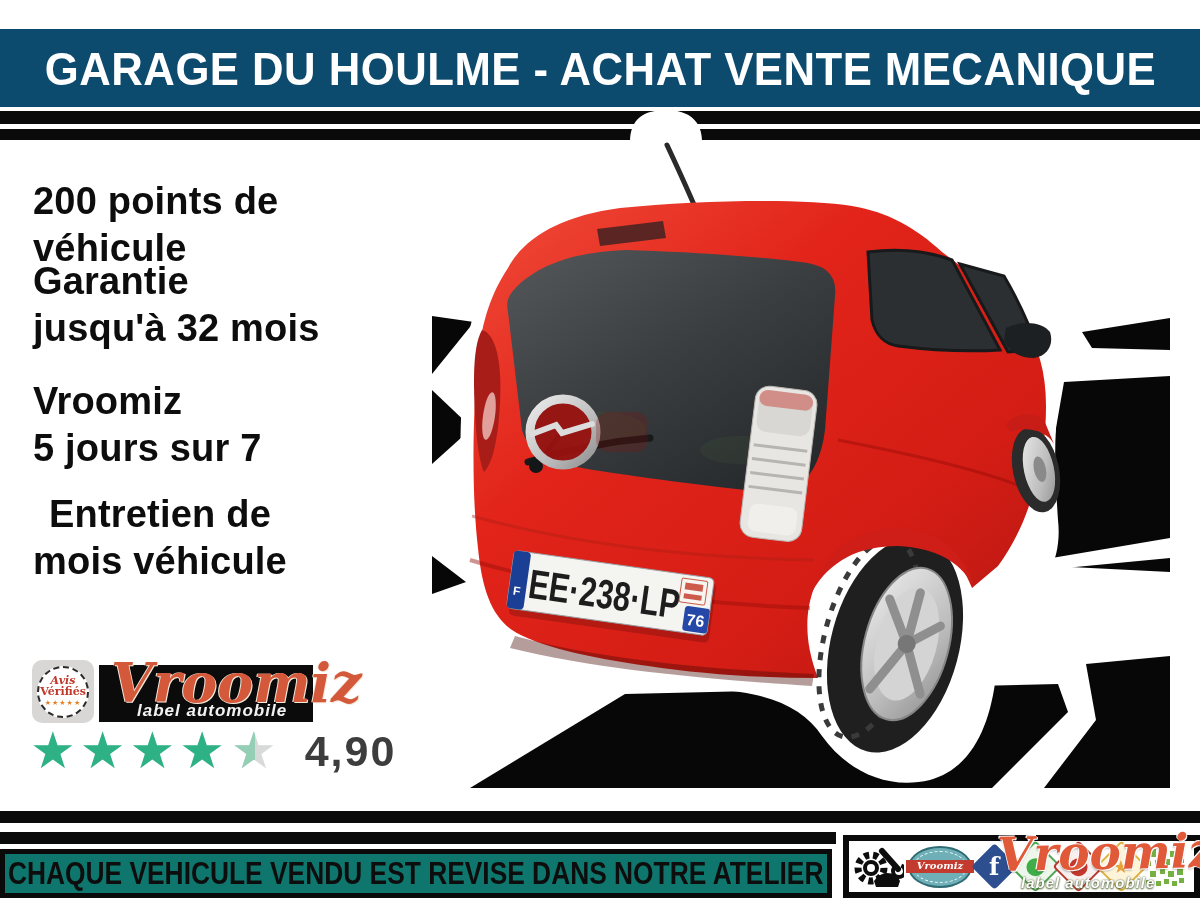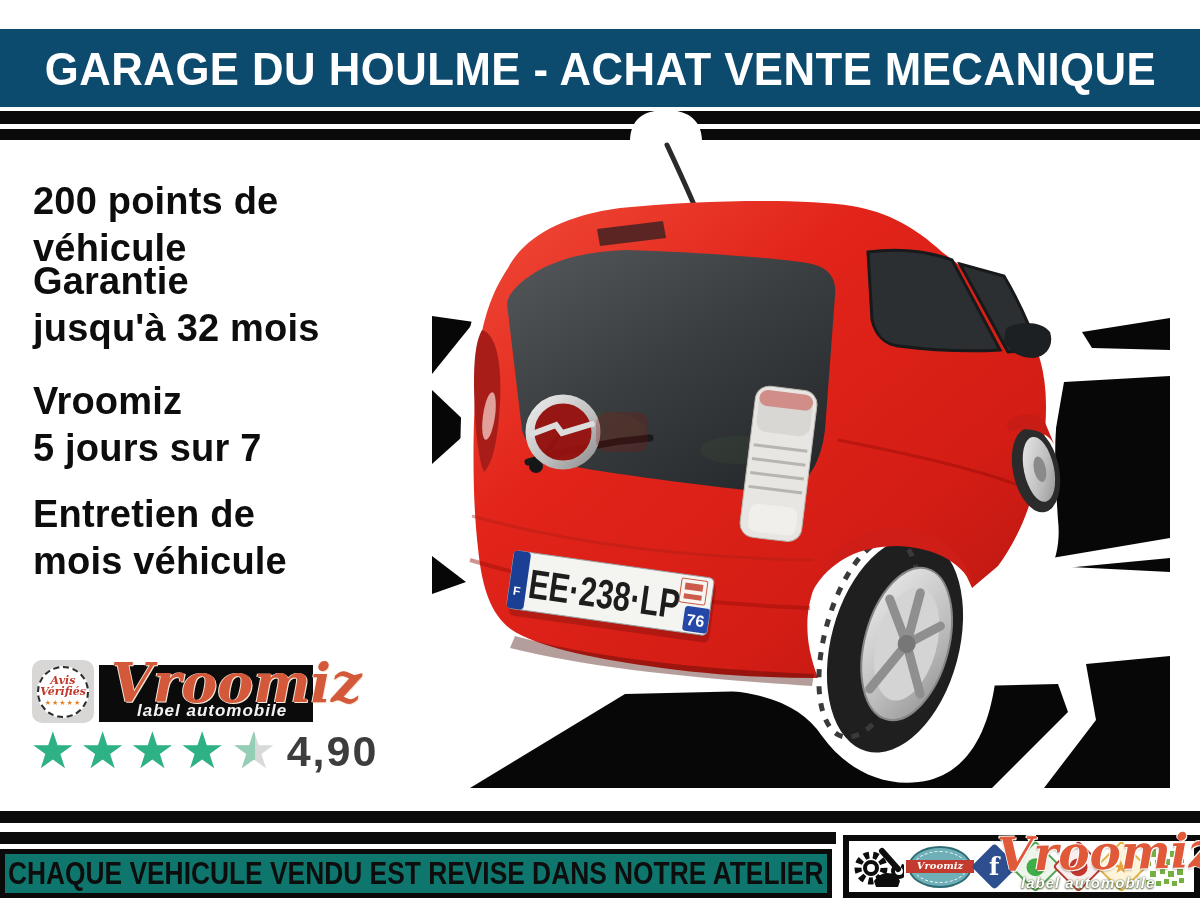--- a/index.html
+++ b/index.html
@@ -11,45 +11,45 @@
               display:flex;align-items:center;justify-content:center;z-index:3;}
   .top-banner span{color:#ffffff;font-weight:bold;font-size:47px;white-space:nowrap;
                    transform:scaleX(0.93);letter-spacing:0.5px;}
   .stripe{position:absolute;left:0;width:1200px;background:#0a0a0a;z-index:1;}
   .s1{top:111px;height:13px;}
   .s2{top:129px;height:11px;}
 
   
   .feature{position:absolute;left:33px;color:#0d0d0d;font-weight:bold;font-size:38px;
            line-height:47px;z-index:4;letter-spacing:0.2px;}
-  .f1{top:142px;margin-top:36px;} .f2{top:258px;} .f3{top:378px;} .f4{top:491px;}
+  .f1{top:142px;margin-top:36px;} .f2{top:258px;} .f3{top:378px;} .f4{top:491px;text-align:center;}
 
   
   .verified{position:absolute;left:32px;top:660px;width:62px;height:63px;background:#d8d7d5;
             border-radius:10px;display:flex;align-items:center;justify-content:center;z-index:4;}
   .verified-circle{width:52px;height:52px;background:#ffffff;border-radius:50%;
                    border:2px dashed #2b2b2b;text-align:center;box-sizing:border-box;padding-top:8px;}
   .verified-circle .l1{display:block;font-family:"DejaVu Serif",serif;font-style:italic;font-weight:bold;
                        font-size:11px;color:#c0392b;line-height:10px;}
-  .verified-circle .l2{display:block;font-family:"DejaVu Serif",serif;font-style:italic;font-weight:bold;
+  .verified-circle .l2{display:block;font-family:"DejaVu Serif",serif;font-weight:bold;
                        font-size:11px;color:#c0392b;line-height:12px;}
   .verified-circle .vstars{display:block;font-size:7px;color:#e67e22;letter-spacing:1px;line-height:9px;}
   .brand-box{position:absolute;left:99px;top:665px;width:214px;height:57px;background:#0b0b0b;z-index:4;}
   .brand-script{position:absolute;left:12px;top:-14px;font-family:"DejaVu Serif",serif;font-style:italic;
                 font-weight:bold;font-size:54px;color:#d4593a;white-space:nowrap;
                 text-shadow:1px 1px 0 #f5e9dc, -1px 0 0 #f5e9dc;}
   .brand-tagline{position:absolute;left:38px;bottom:1px;font-style:italic;font-weight:bold;
                  font-size:17px;color:#f2f2f2;letter-spacing:1px;white-space:nowrap;}
 
   
   .rating{position:absolute;left:30px;top:724px;display:flex;align-items:center;z-index:4;}
   .stars-full{font-size:51px;line-height:54px;color:#2eb184;letter-spacing:4px;}
   .star-partial{position:relative;font-size:51px;line-height:54px;margin-left:2px;color:#d7dad8;}
   .star-clip{position:absolute;left:0;top:0;width:52%;overflow:hidden;color:#94cfb5;}
-  .rating-value{font-size:43px;font-weight:bold;color:#3d3d3d;margin-left:10px;letter-spacing:2px;}
+  .rating-value{font-size:43px;font-weight:bold;color:#3d3d3d;margin-left:28px;letter-spacing:2px;}
 
   
   .scene{position:absolute;left:0;top:0;width:1200px;height:900px;z-index:2;pointer-events:none;}
 
   
   .bstripe{position:absolute;background:#0a0a0a;z-index:3;}
   .b1{left:0;top:811px;width:1200px;height:12px;}
   .b2{left:0;top:832px;width:836px;height:12px;}
   .bottom-left-box{position:absolute;left:0;top:849px;width:832px;height:49px;background:#0f766e;
                    border:5px solid #0a0a0a;box-sizing:border-box;display:flex;align-items:center;

